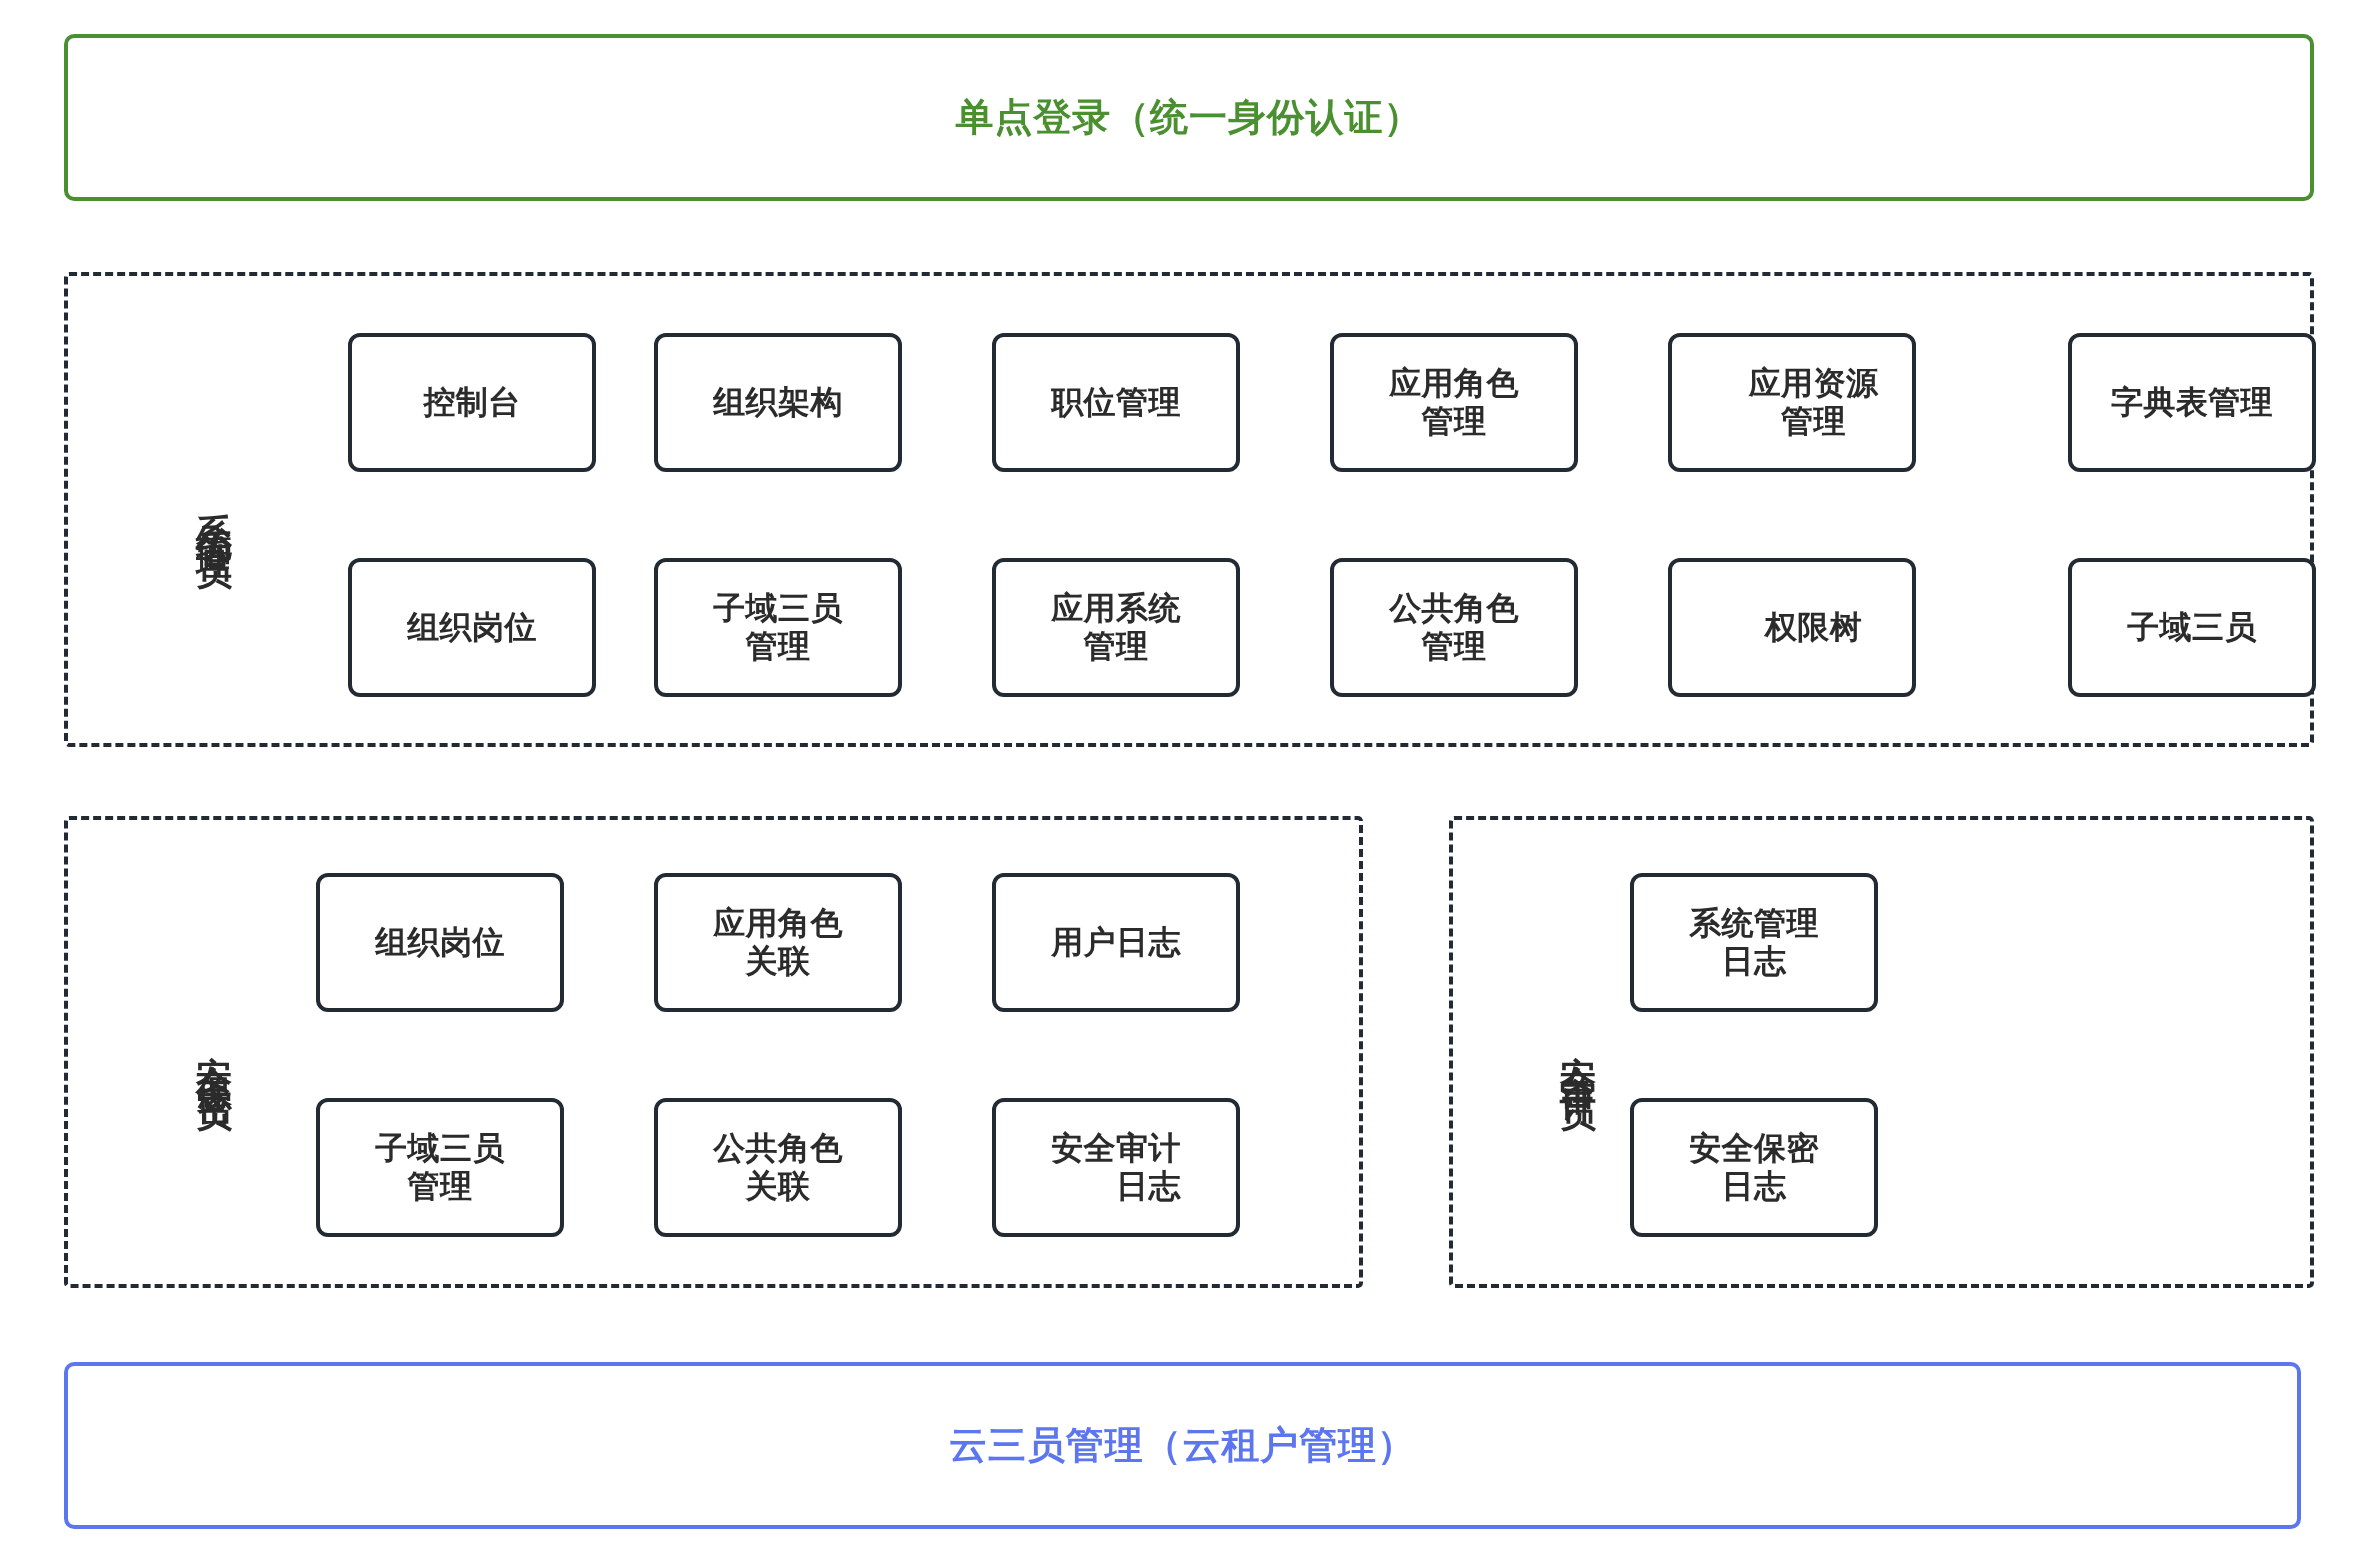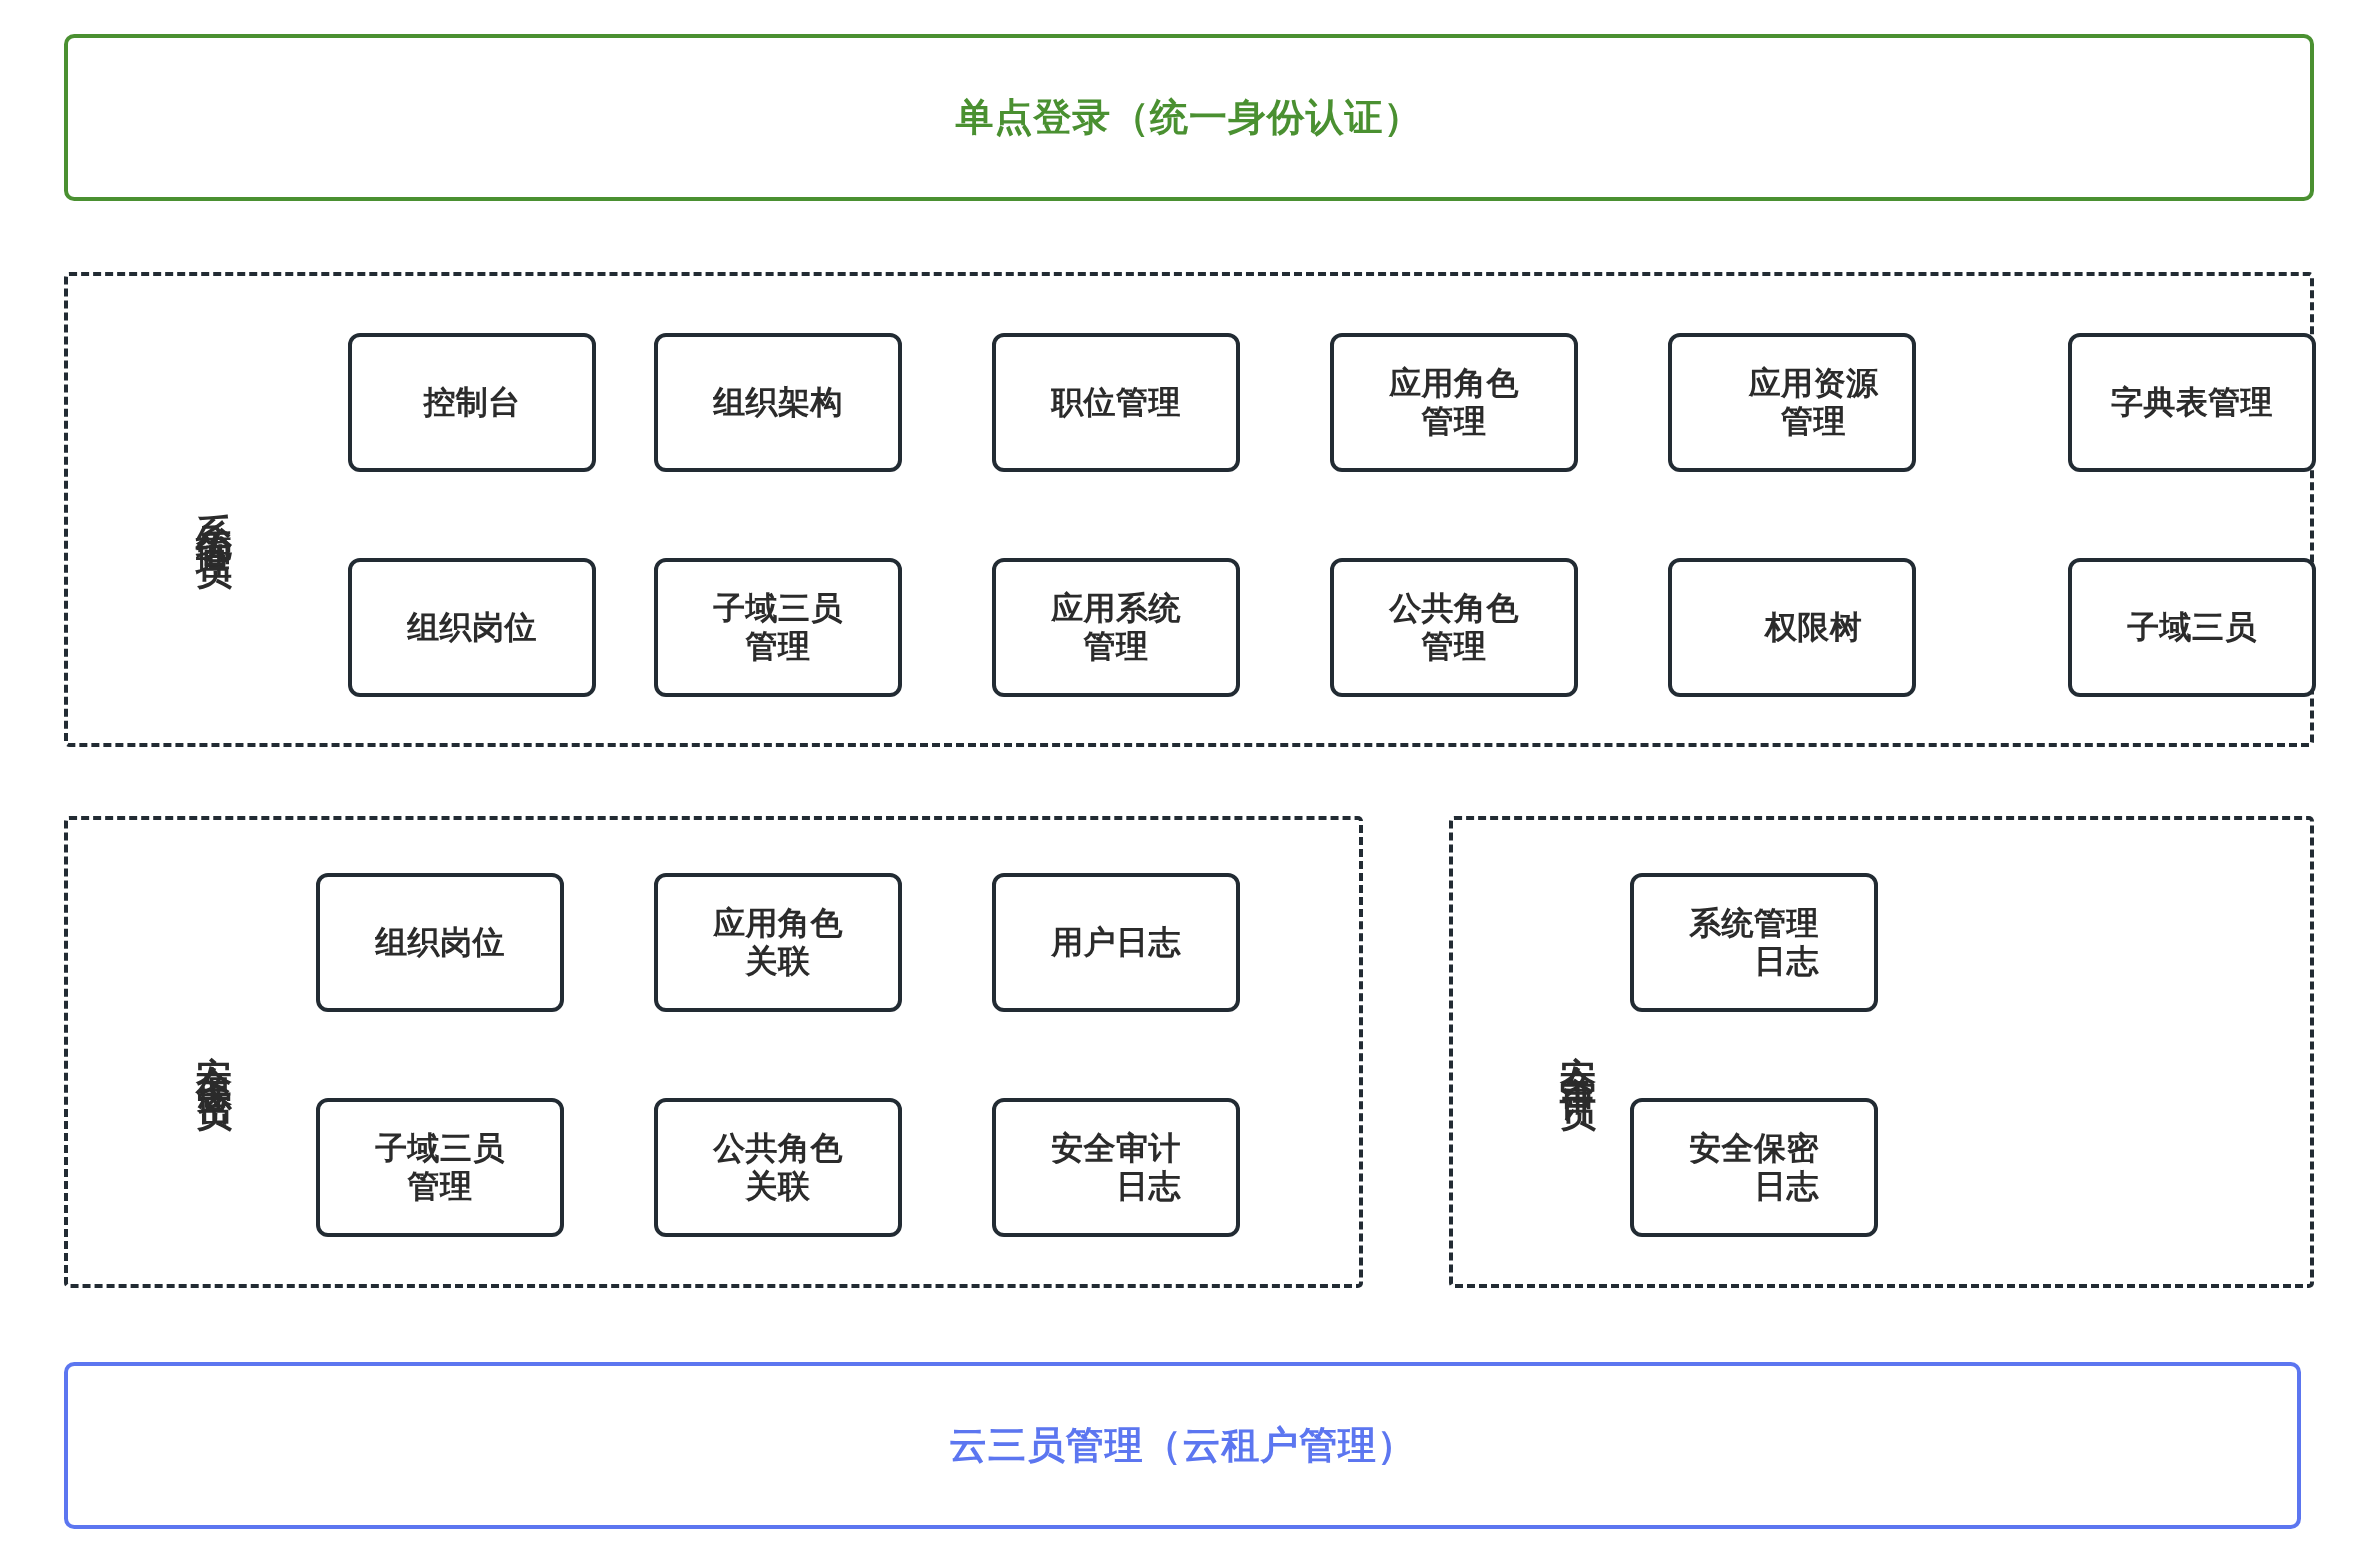--- a/index.html
+++ b/index.html
@@ -148,21 +148,21 @@
 
   
   .g2-c0 { left: 248px; }
   .g2-c1 { left: 586px; }
   .g2-c2 { left: 924px; text-align: right; }
   .g2-r0 { top: 53px; }
   .g2-r1 { top: 278px; }
   .g2-size { width: 248px; height: 139px; }
 
   
-  .g3-c0 { left: 177px; text-align: right; }
+  .g3-c0 { left: 177px; }
   .g3-r0 { top: 53px; }
   .g3-r1 { top: 278px; }
   .g3-size { width: 248px; height: 139px; }
 </style>
 </head>
 <body>
 
 <div class="canvas">
 
   <div class="banner" id="sso-banner">

